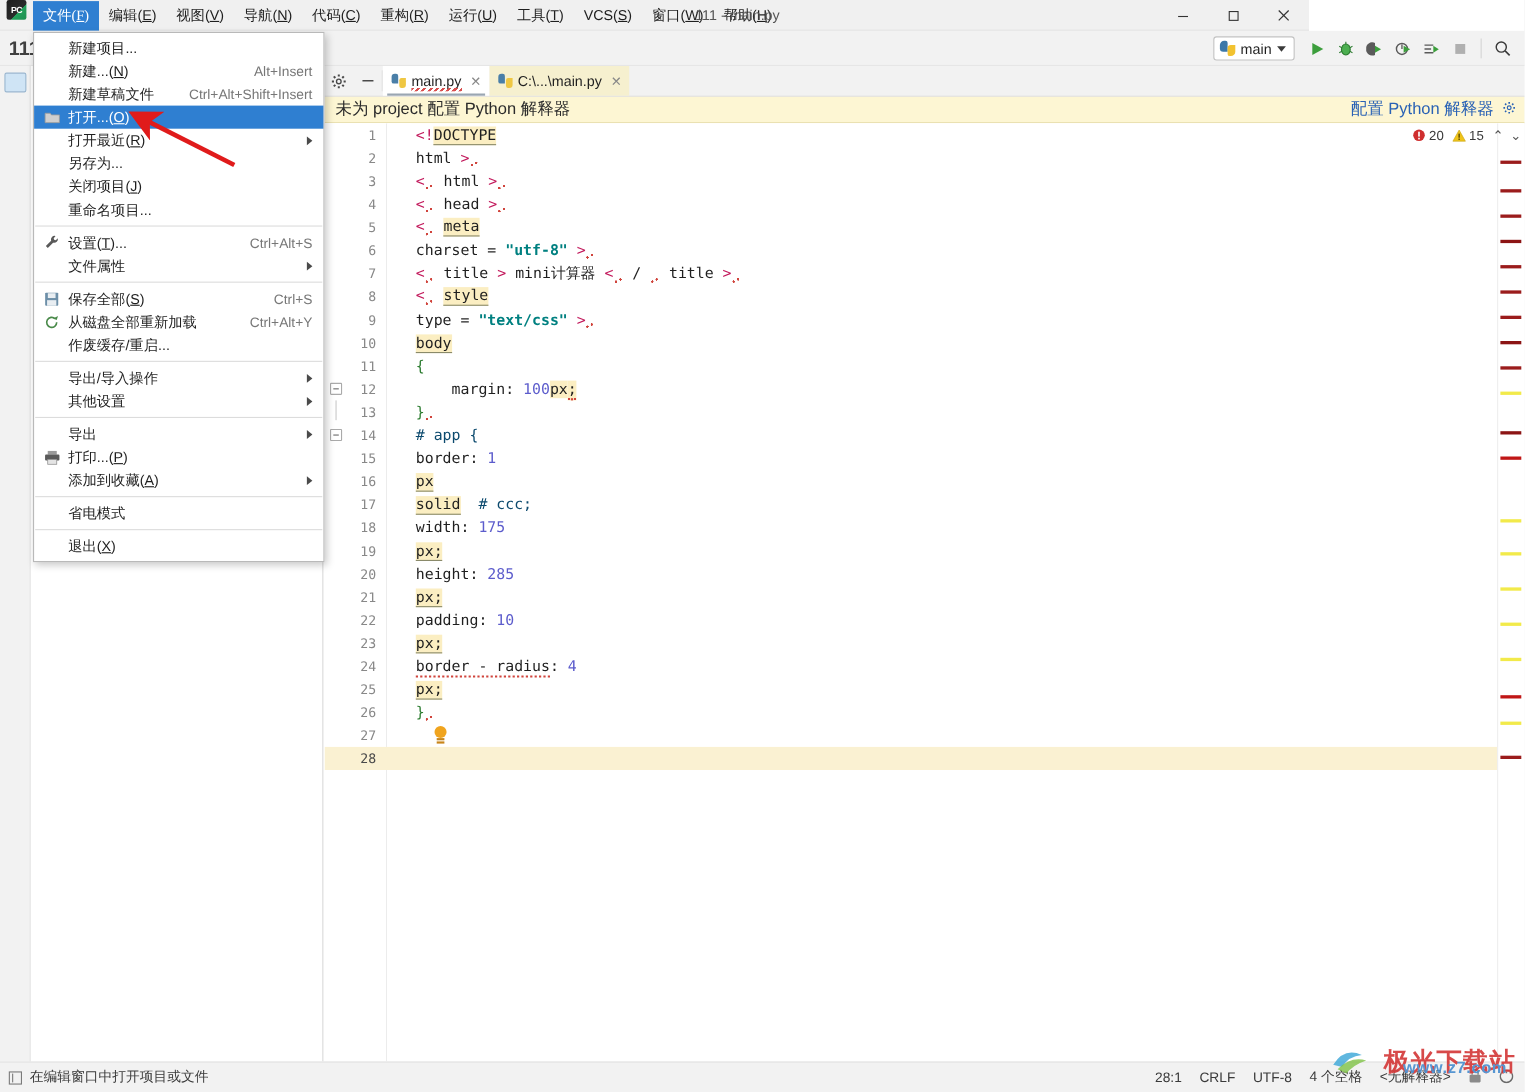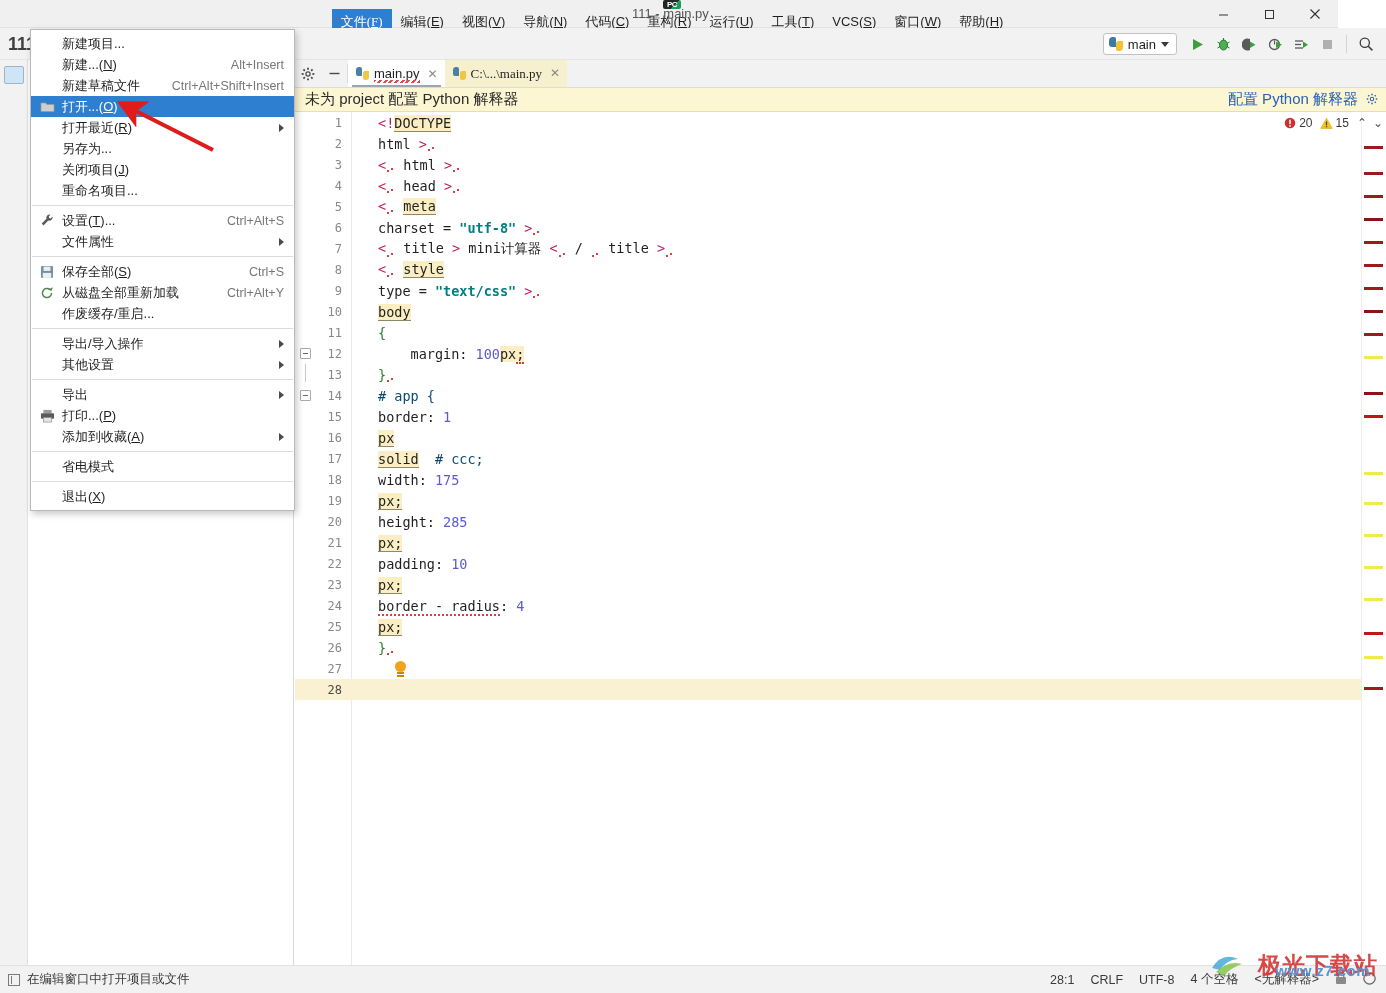--- a/index.html
+++ b/index.html
@@ -8,23 +8,23 @@
     font-family: "Liberation Sans", "DejaVu Sans", sans-serif;
     font-size: 13px;
     background: #f2f2f2;
     overflow: hidden;
     -webkit-font-smoothing: antialiased;
   }
   #app { position: relative; width: 1386px; height: 993px; background: #ffffff; }
 
   
   .titlebar {
-    position: absolute; left: 0; top: 0; width: 1338px; height: 28px;
+    position: absolute; left: 0; top: 0; width: 1190px; height: 28px;
     background: #f0f0f0; border-bottom: 1px solid #e2e2e2;
-    display: flex; align-items: center; flex-direction: column;
+    display: flex; 
   }
   .pc-logo {
     width: 18px; height: 18px; margin-left: 6px; border-radius: 2px;
     background: linear-gradient(135deg,#1d1d1d 0%,#2b2b2b 60%,#23a15b 60%,#1f8f52 100%);
     display: flex; align-items: center; justify-content: center;
     color: #ffffff; font-size: 8px; font-weight: bold; letter-spacing: -0.5px;
   }
   .menubar { display: flex; align-items: center; height: 28px; margin-left: 6px; }
   .menubar .mitem {
     padding: 5px 9px 6px 9px; font-size: 13px; color: #1f1f1f;
@@ -137,21 +137,21 @@
     background: #f2f2f2; border-bottom: 1px solid #dcdcdc; display: flex; align-items: stretch;
   }
   .tabctl { width: 26px; display: flex; align-items: center; justify-content: center; }
   .tabctl-sep { width: 1px; background: #dcdcdc; margin: 4px 0; }
   .etab {
     display: flex; align-items: center; gap: 5px; padding: 0 7px 0 8px;
     font-size: 13px; color: #1f1f1f; position: relative; cursor: default;
   }
   .etab.active { background: #ffffff; }
   .etab.active .tabname { border-bottom: 0; }
-  .etab.second { background: #f6f0cf; font-family: Liberation Serif, serif; }
+  .etab.second { background: #f6f0cf; }
   .etab .tabname { position: relative; }
   .etab.active .tabname:after {
     content: ""; position: absolute; left: 0; right: 0; bottom: -2px; height: 3px;
     background: repeating-linear-gradient(135deg,#d94f4f 0 2px,transparent 2px 4px);
   }
   .etab .xclose { color: #888888; font-size: 12px; margin-left: 3px; }
   .etab.active:after {
     content:""; position:absolute; left:4px; right:4px; bottom:0; height:2px; background:#9aa6b2;
   }
   .pyfile-icon { width: 13px; height: 13px; position: relative; display: inline-block; }

